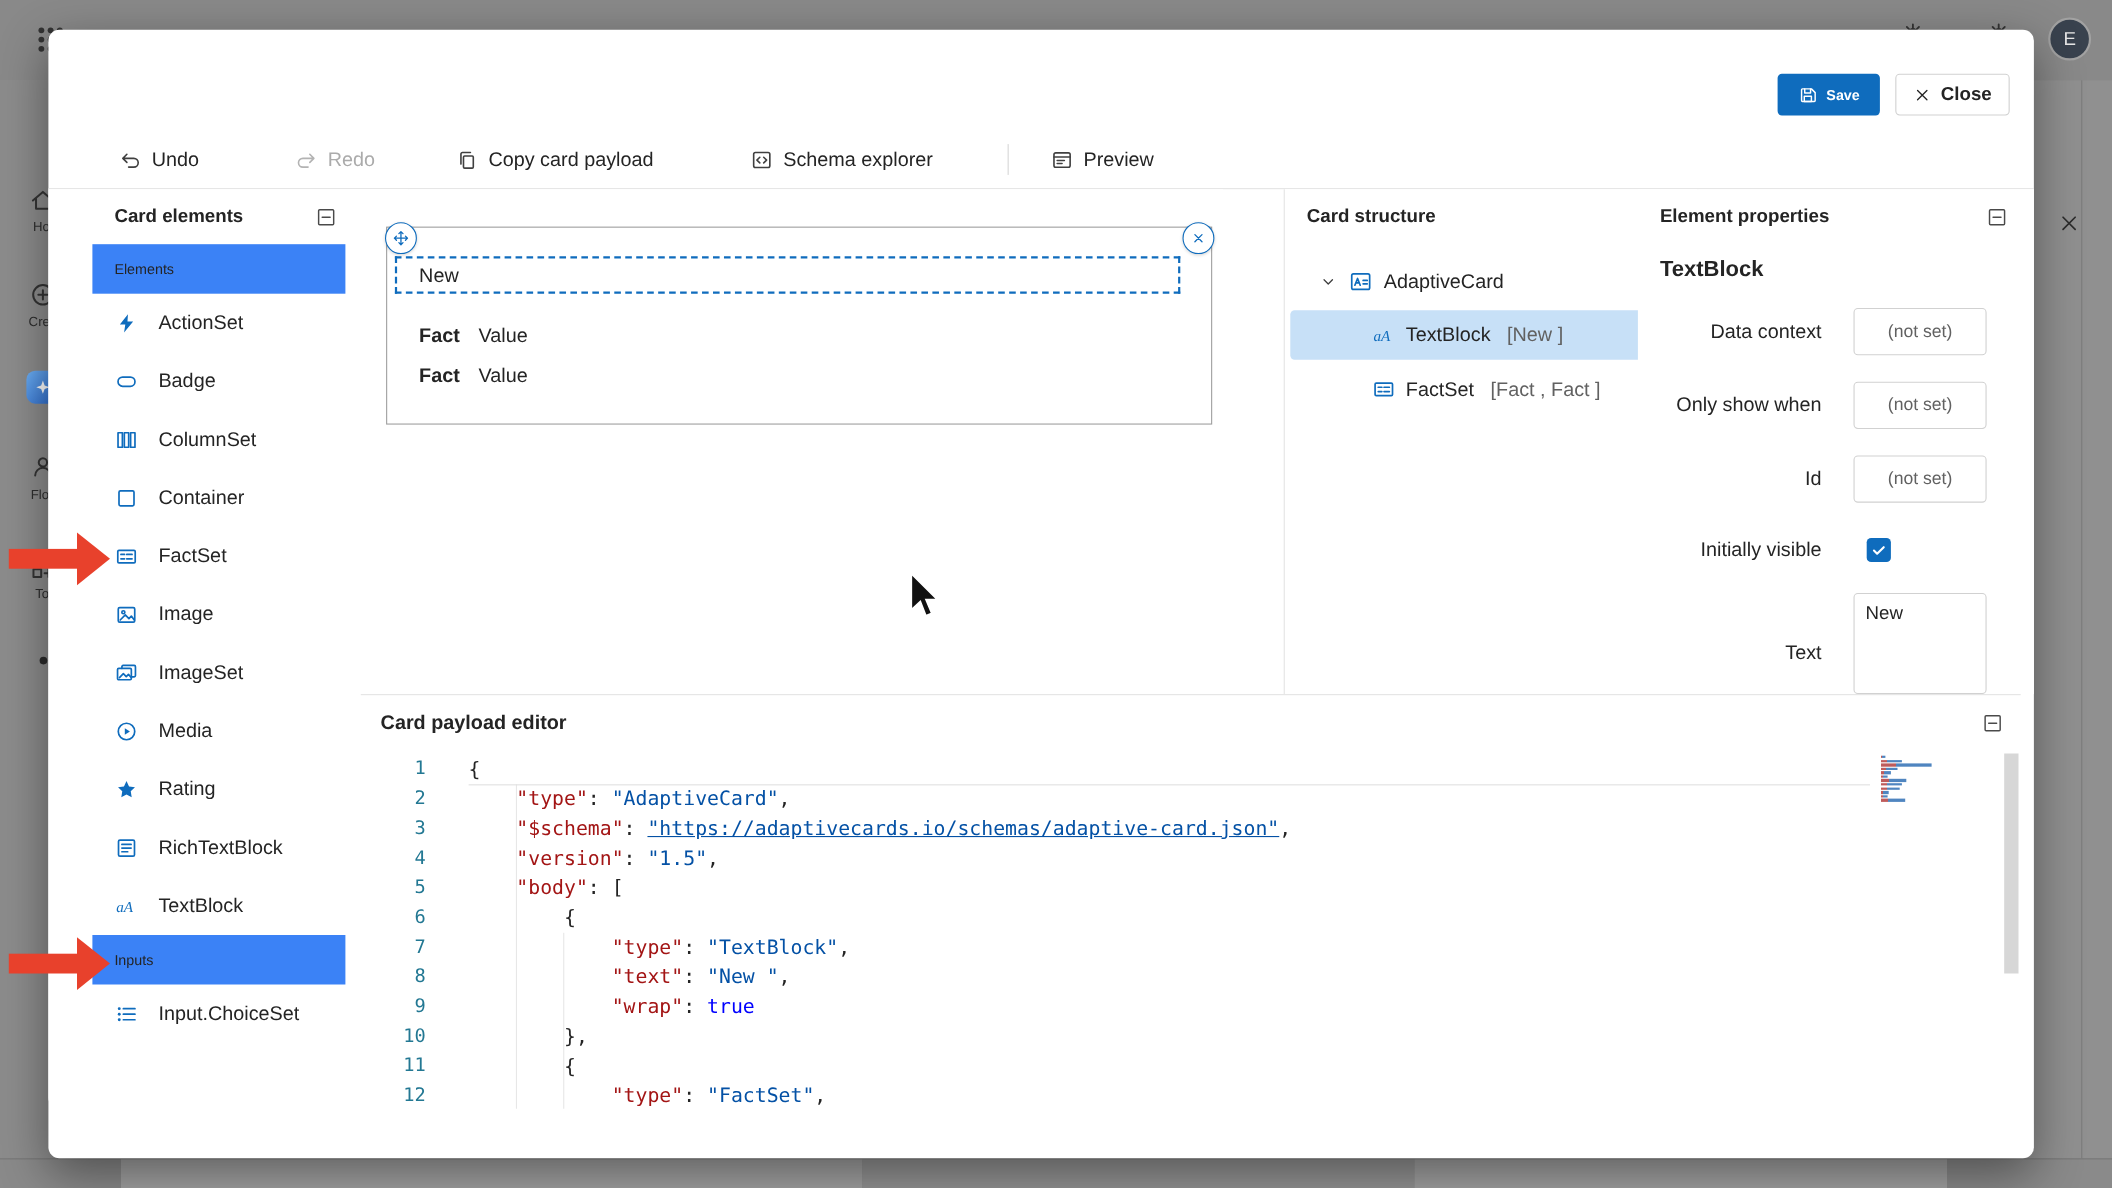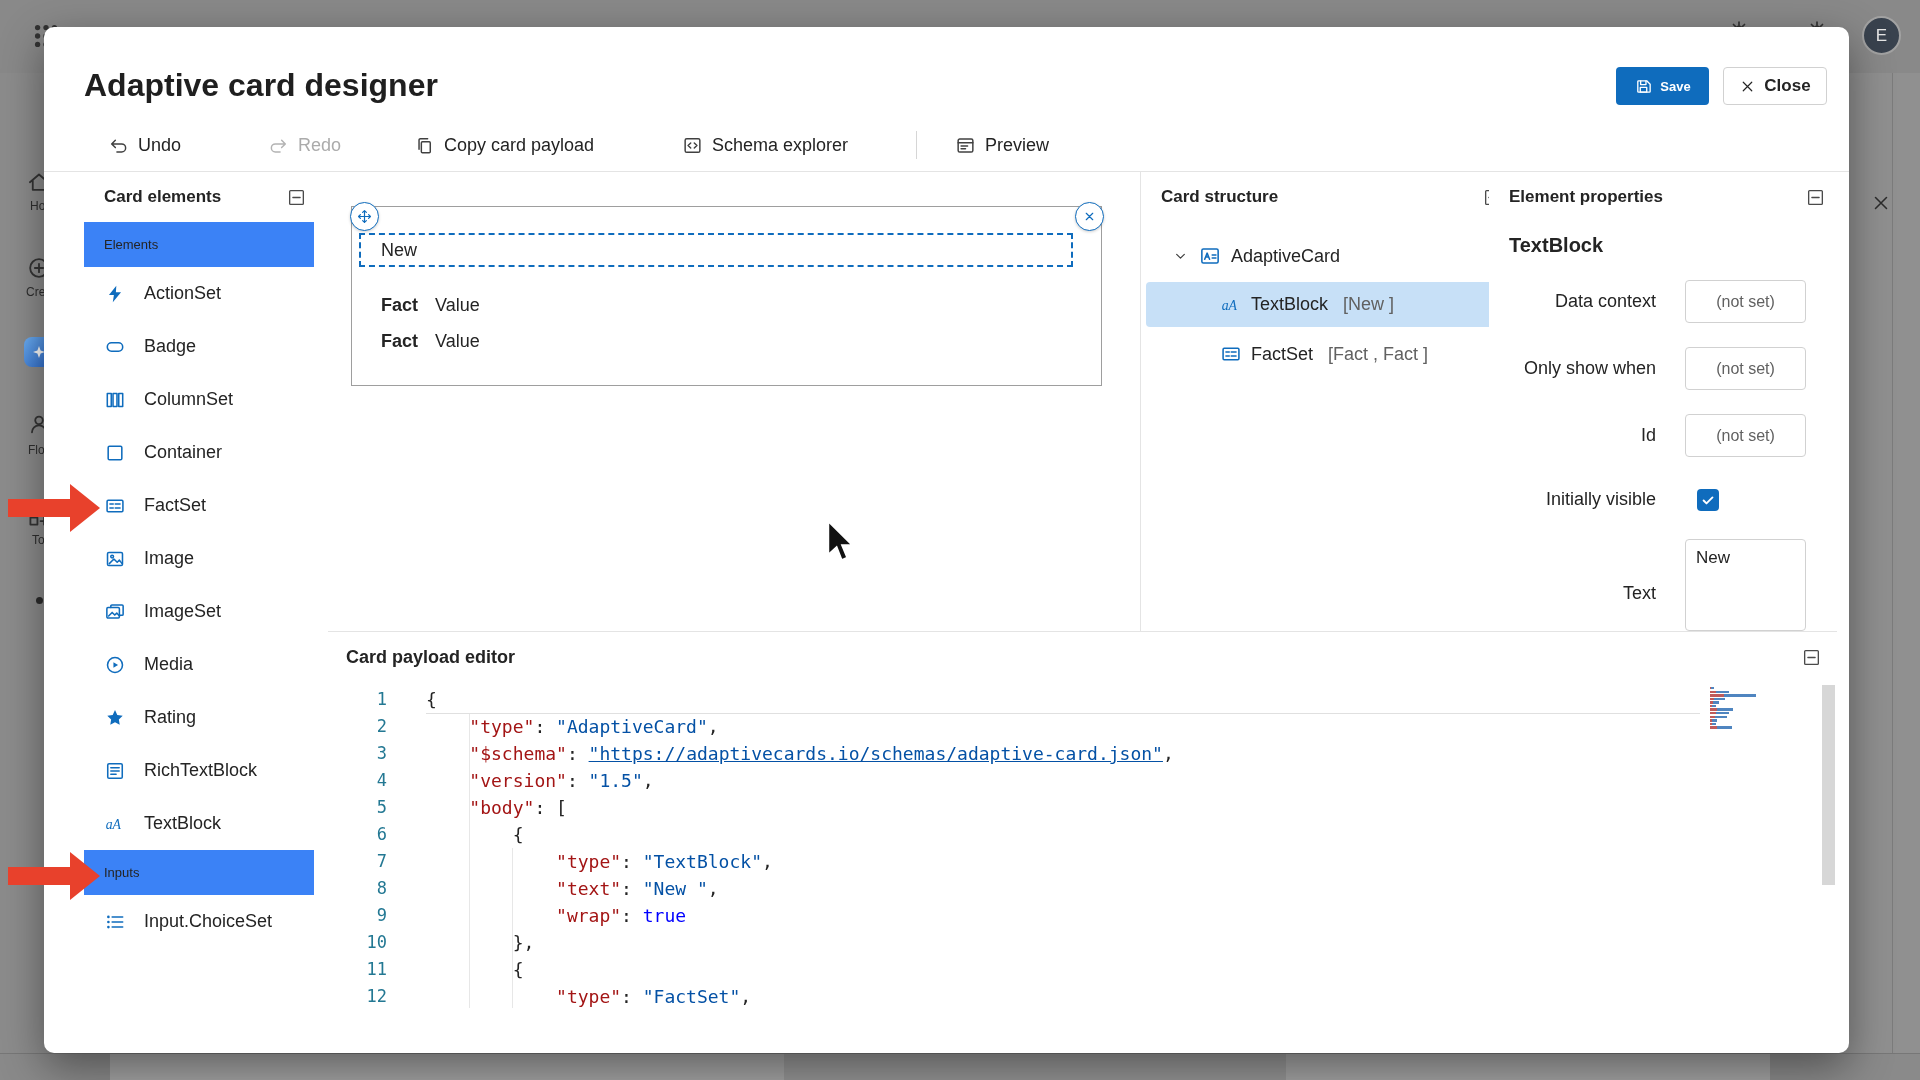--- a/index.html
+++ b/index.html
@@ -65,21 +65,21 @@
   .sel-box { position:absolute; left:7px; top:26px; width:714px; height:34px; border:2px dashed #0f6cbd; display:flex; align-items:center; padding-left:20px; font-size:18px; }
   .handle { position:absolute; width:29px; height:29px; border-radius:50%; background:#fff; border:1px solid #0f6cbd; color:#0f6cbd; display:flex; align-items:center; justify-content:center; box-shadow:0 1px 3px rgba(0,0,0,.18); }
   .handle .icon { width:17px; height:17px; }
   .handle.move { left:-2px; top:-5px; } .handle.del { left:723px; top:-5px; }
   .fact-row { position:absolute; left:29px; display:flex; font-size:18px; }
   .fact-row .fname { font-weight:700; width:54px; }
   .r1 { top:88px; } .r2 { top:124px; }
   .cursor { position:absolute; left:508px; top:348px; width:30px; height:44px; }
 
   
-  .structure-pane { left:1096px; top:145px; width:377px; height:459px; border-left:1px solid #e4e4e4; border-right:1px solid #e4e4e4;padding-left:48px; }
+  .structure-pane { left:1123px; top:145px; width:377px; height:459px; border-left:1px solid #e4e4e4; border-right:1px solid #e4e4e4;padding-left:48px; }
   .structure-pane .pane-head { left:0; top:0; width:100%; padding:0 14px 0 20px; }
   .tree-row { position:absolute; display:flex; align-items:center; font-size:18px; }
   .tree-row .icon { width:22px; height:22px; color:#0f6cbd; flex:none; }
   .tr-root { left:0; top:64px; height:40px; padding-left:31px; gap:10px; }
   .tr-root .chev { width:17px; height:17px; color:#3f3f3f; }
   .tr-sel { left:5px; top:110px; width:367px; height:45px; background:#c7e0f7; border-radius:4px; padding-left:74px; gap:9px; }
   .tr-fact { left:5px; top:161px; width:367px; height:42px; padding-left:74px; gap:9px; }
   .tree-detail { color:#616161; margin-left:6px; }
 
   
@@ -199,21 +199,20 @@
         <path d="M5 5 L15 15 M15 5 L5 15"></path>
       </svg>
     </span>
   <div class="footer">
     <div class="f-block fb1"></div>
     <div class="f-block fb2"></div>
     <div class="f-block fb3"></div>
   </div>
 
   <div class="modal">
-    <div class="m-title">Adaptive card designer</div>
     <button class="btn-save">
       <span class="icon">
           <svg viewBox="0 0 20 20">
             <path d="M4 4.8 A0.8 0.8 0 0 1 4.8 4 H13.4 L17 7.6 V15.2 a0.8 0.8 0 0 1 -0.8 0.8 H4.8 A0.8 0.8 0 0 1 4 15.2 Z"></path>
             <path d="M7 4 V8 H12.6 V4"></path>
             <rect x="6.6" y="11" width="6.8" height="5"></rect>
           </svg>
         </span>
       <span>Save</span>
     </button>

